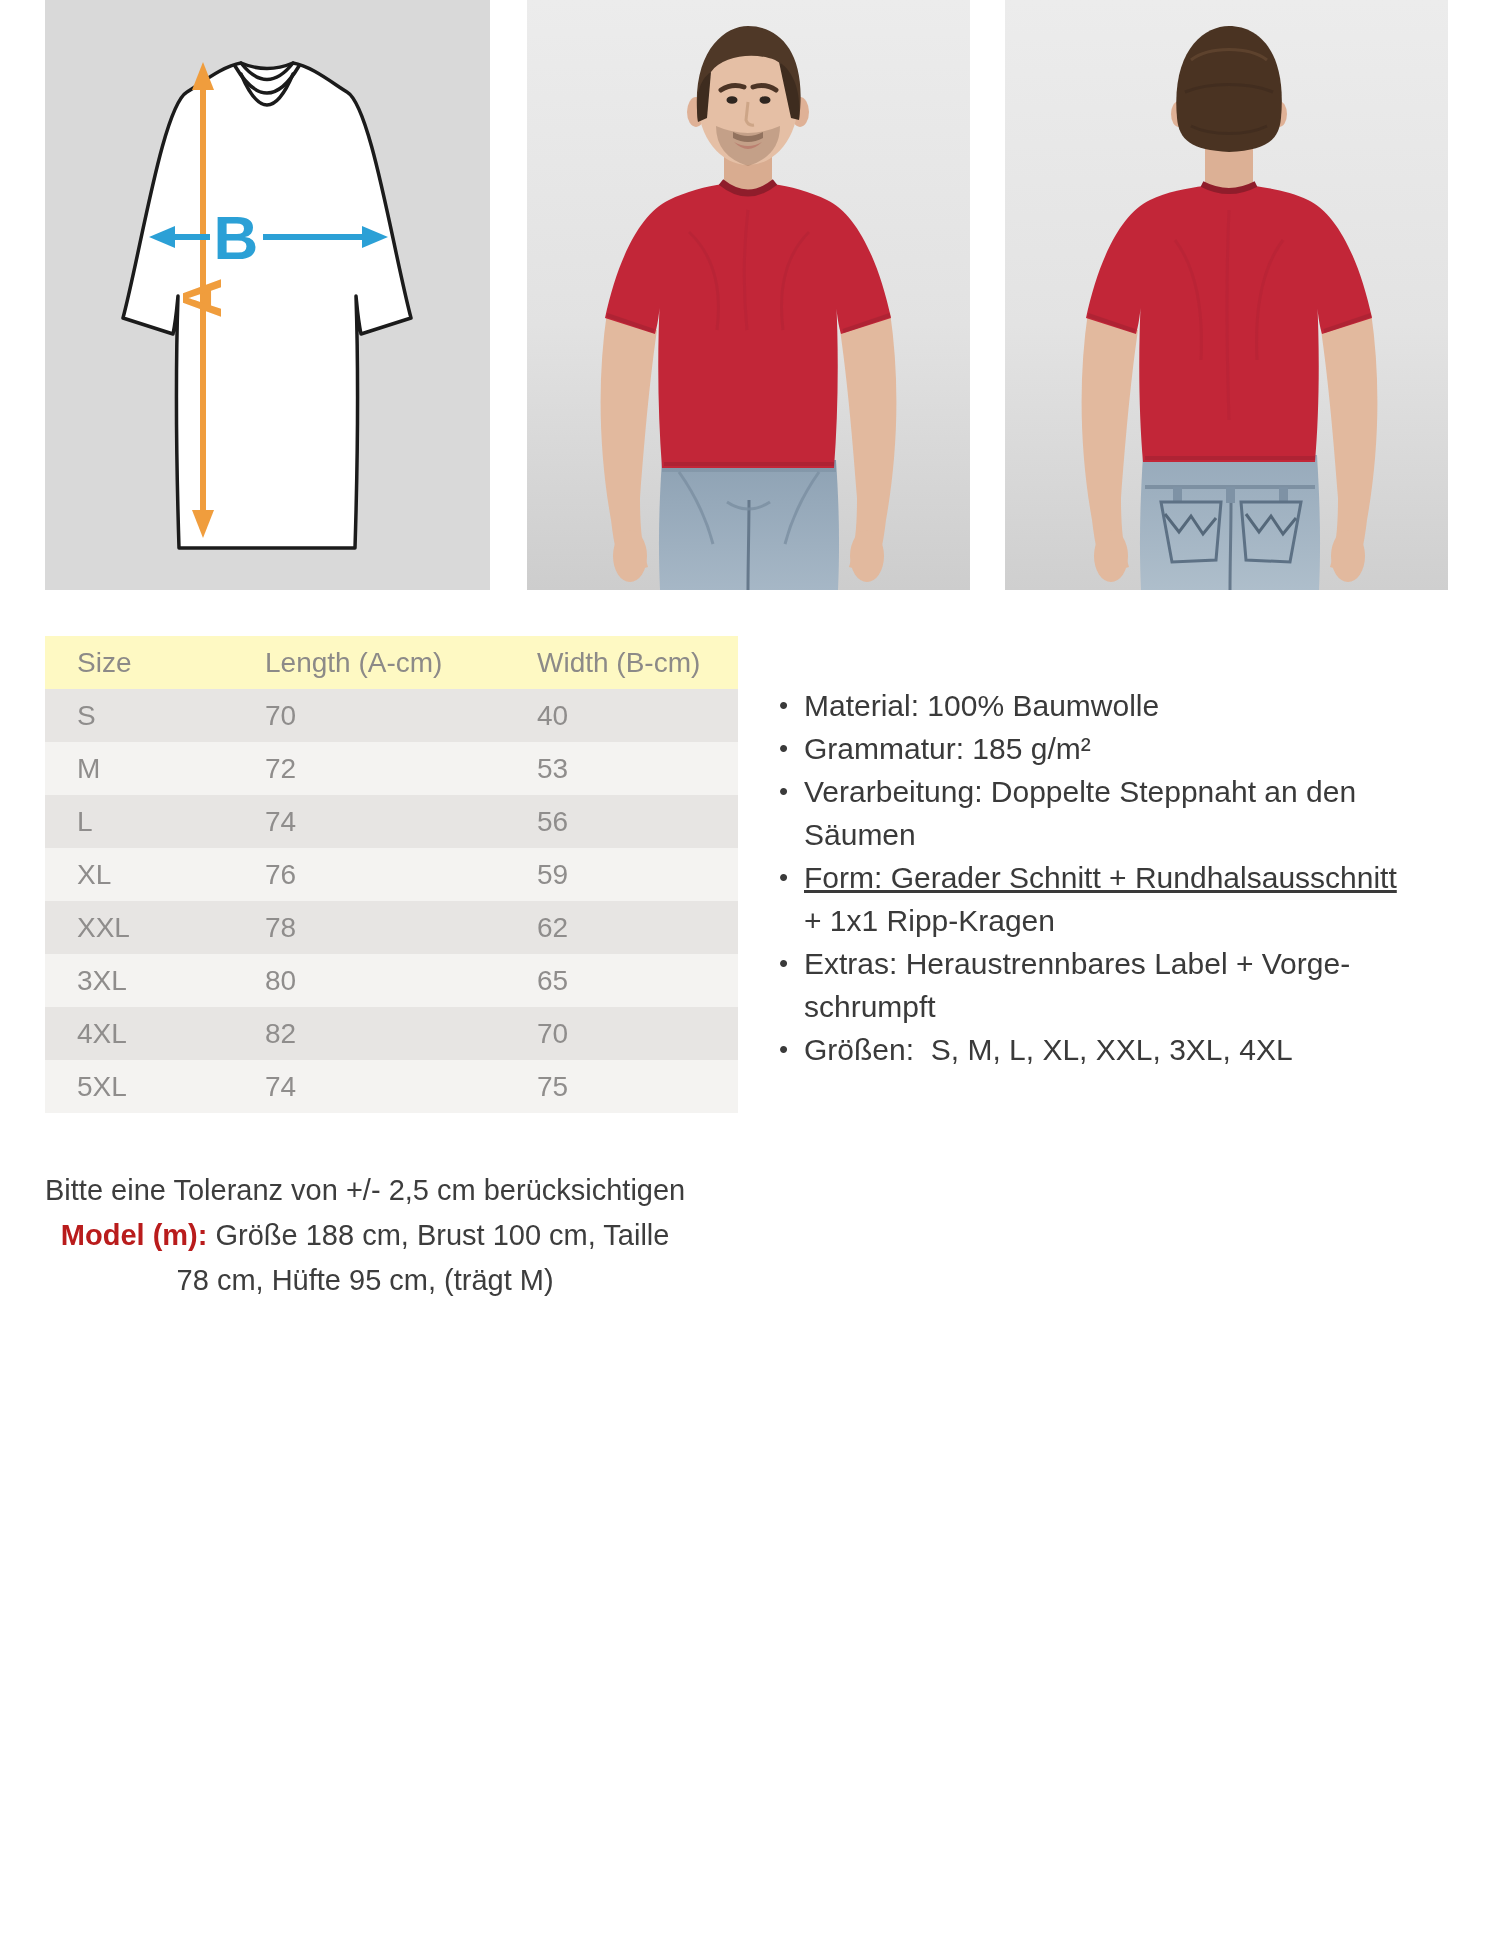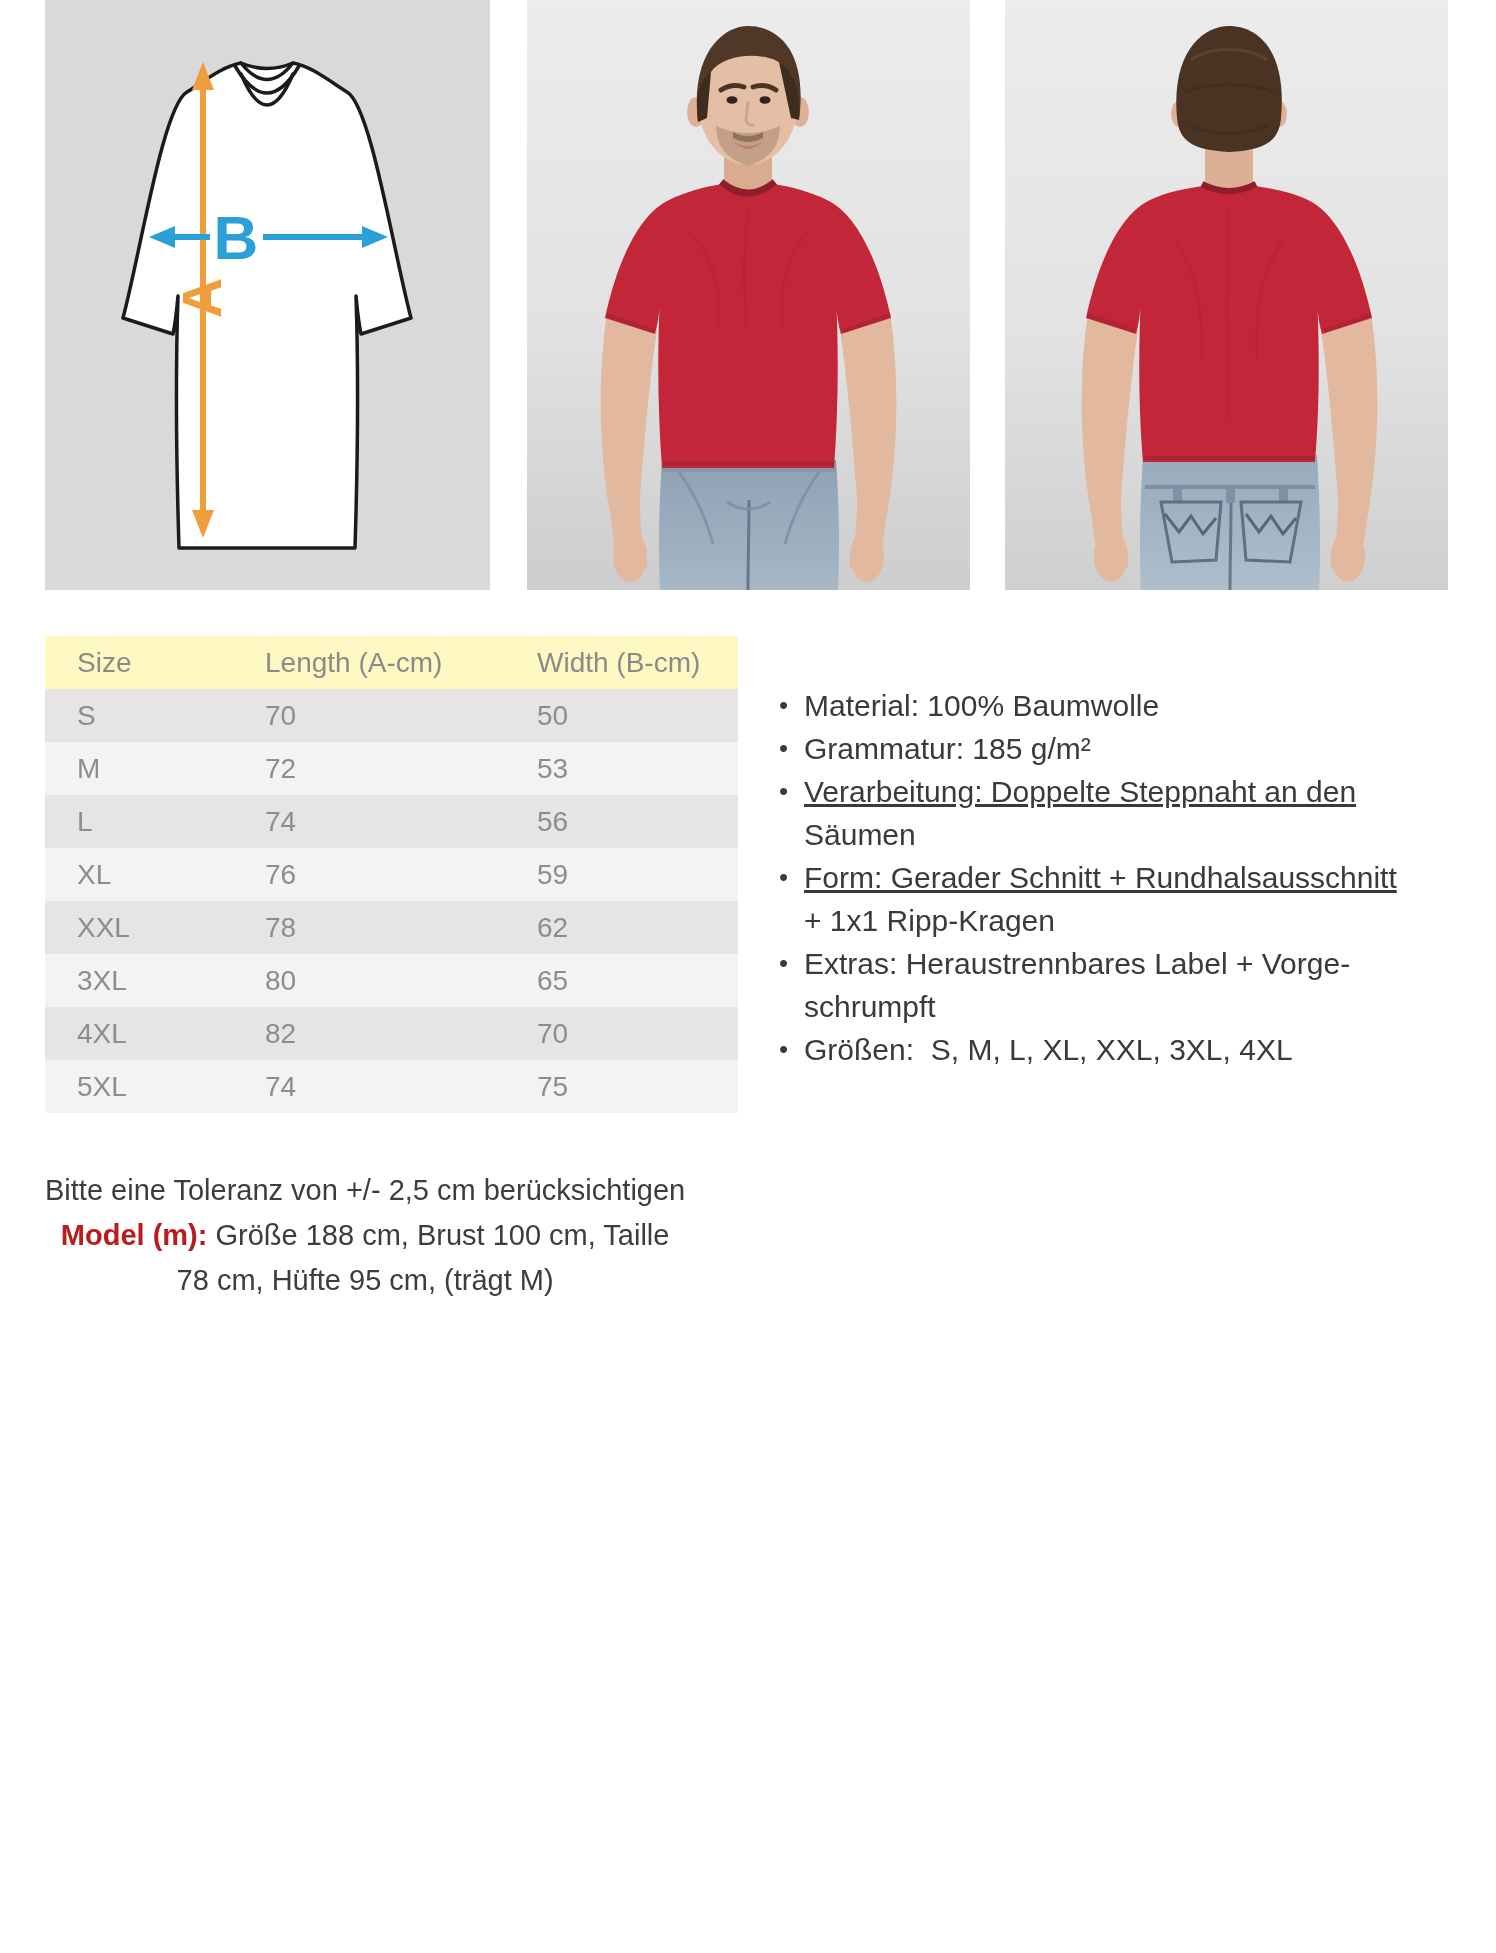--- a/index.html
+++ b/index.html
@@ -226,21 +226,21 @@
 
 <div class="size-table">
   <div class="t-row t-head">
     <div>Size</div>
     <div>Length (A-cm)</div>
     <div>Width (B-cm)</div>
   </div>
   <div class="t-row odd">
     <div>S</div>
     <div>70</div>
-    <div>50</div>
+    <div>40</div>
   </div>
   <div class="t-row even">
     <div>M</div>
     <div>72</div>
     <div>53</div>
   </div>
   <div class="t-row odd">
     <div>L</div>
     <div>74</div>
     <div>56</div>
@@ -284,21 +284,21 @@
       <span class="marker">•</span>
       <span class="lines"><span class="line">Material: 100% Baumwolle</span></span>
     </li>
     <li>
       <span class="marker">•</span>
       <span class="lines"><span class="line">Grammatur: 185 g/m²</span></span>
     </li>
     <li>
       <span class="marker">•</span>
       <span class="lines" style="display:block;">
-        <span class="line" style="display:block;text-decoration:underline;">Verarbeitung: Doppelte Steppnaht an den</span>
+        <span class="line" style="display:block;">Verarbeitung: Doppelte Steppnaht an den</span>
         <span class="line" style="display:block;">Säumen</span>
       </span>
     </li>
     <li>
       <span class="marker">•</span>
       <span class="lines" style="display:block;">
         <span class="line" style="display:block;text-decoration:underline;">Form: Gerader Schnitt + Rundhalsausschnitt</span>
         <span class="line" style="display:block;">+ 1x1 Ripp-Kragen</span>
       </span>
     </li>

